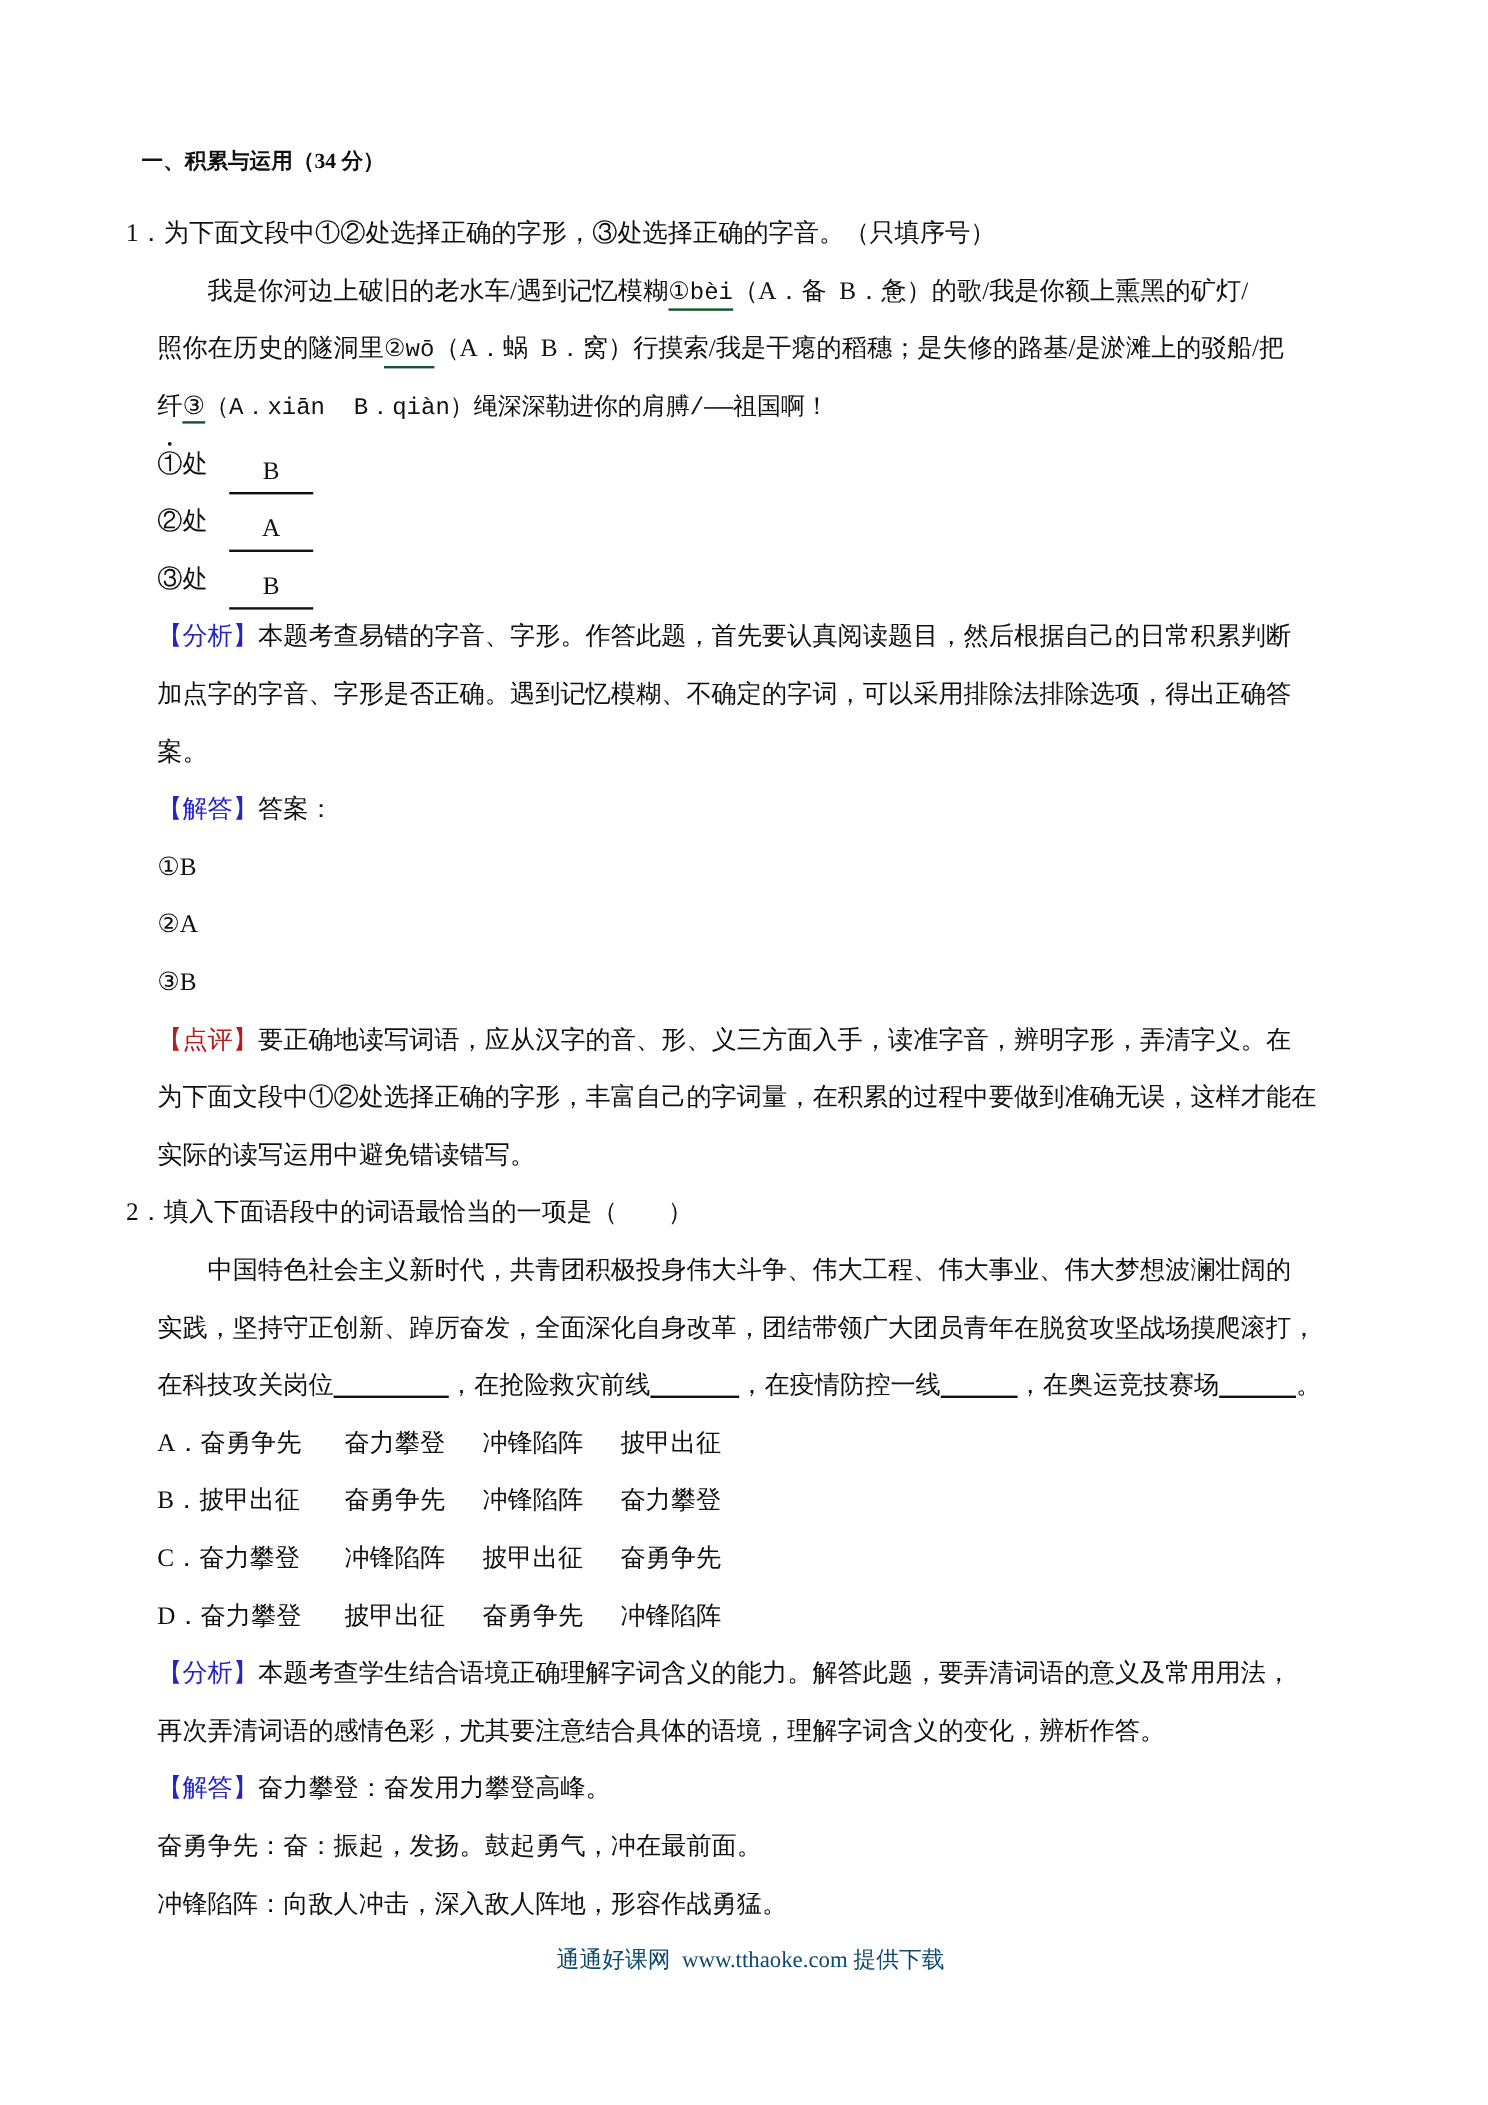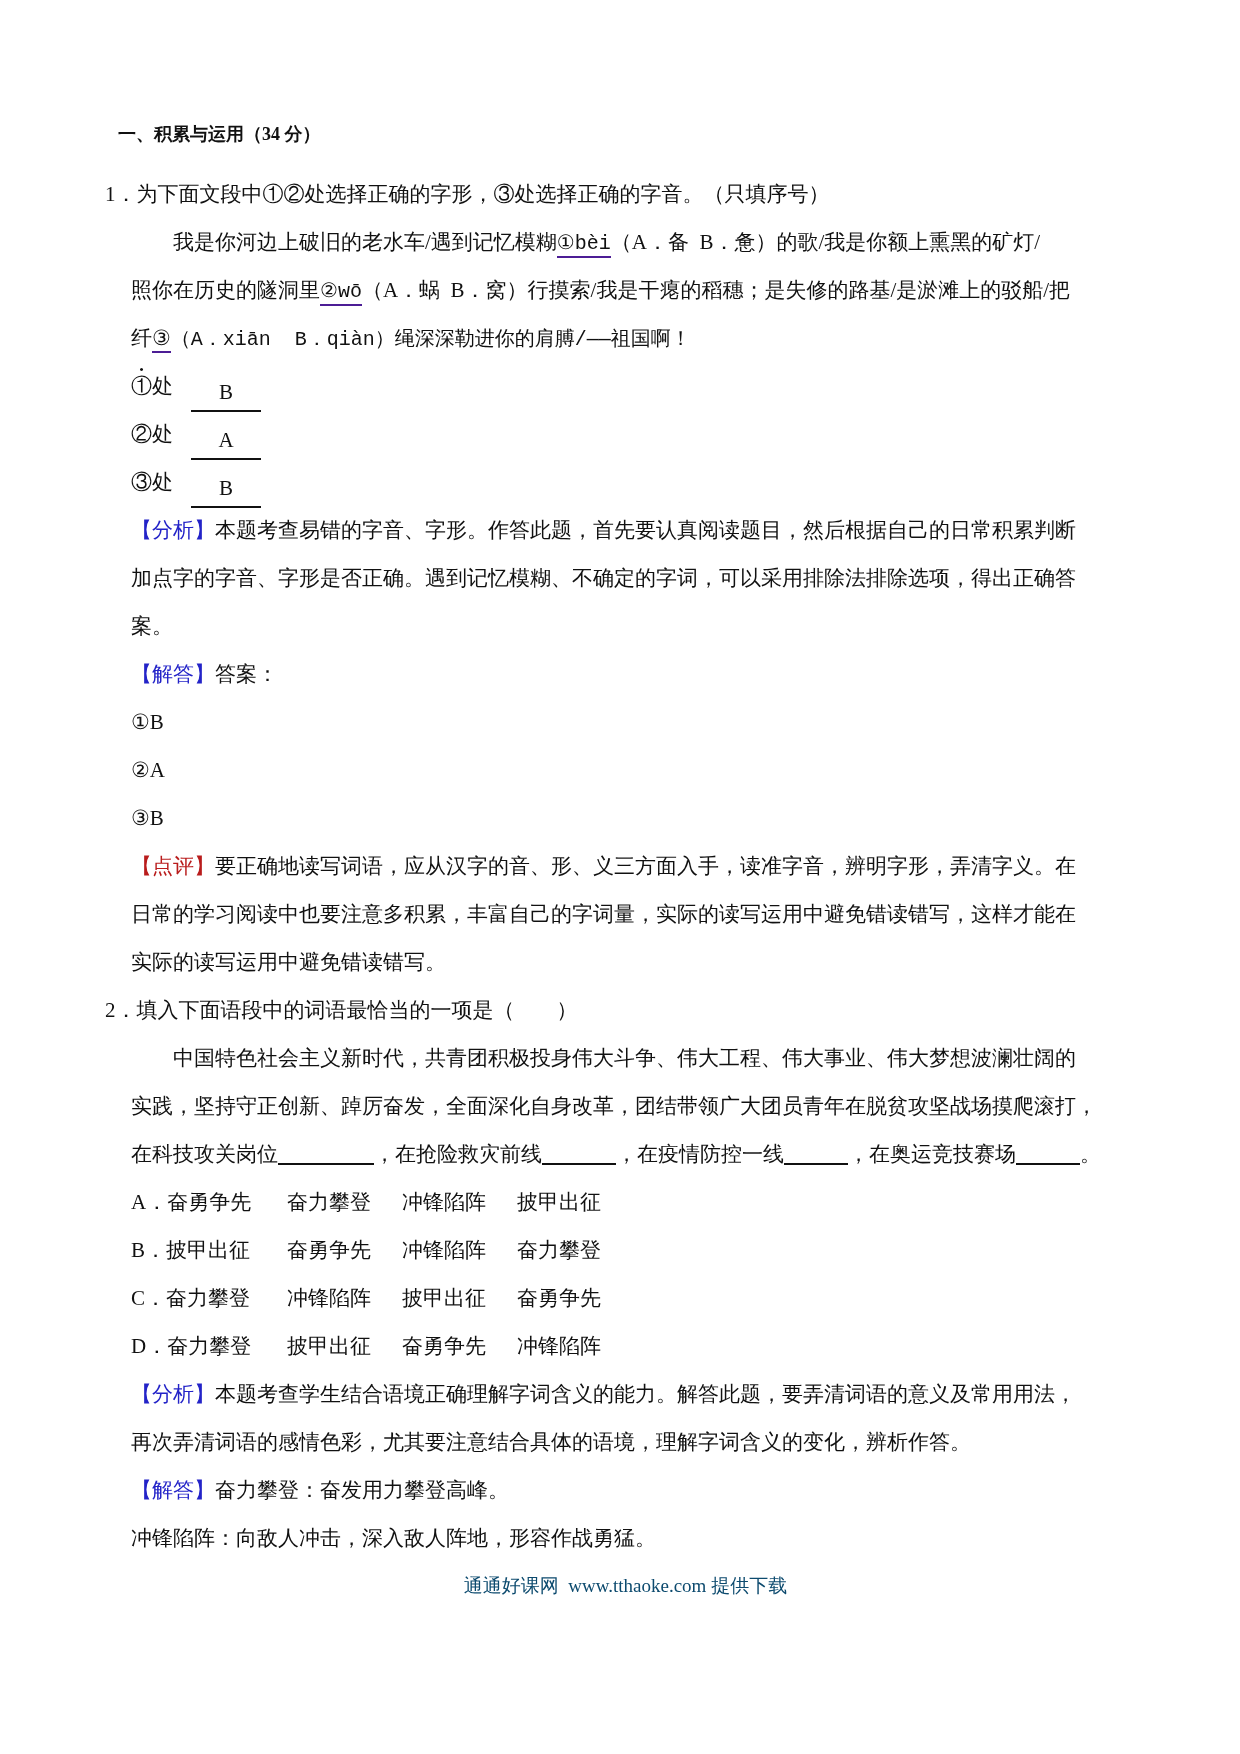--- a/index.html
+++ b/index.html
@@ -15,21 +15,21 @@
   }
   .sec-title{
     font-weight:bold;font-size:18px;
     height:44px;line-height:44px;
     margin-left:-13px;white-space:pre;
   }
   .ln{height:48px;line-height:48px;white-space:pre;}
   .stem{margin-left:-26px;}
   .stem-first{margin-top:14px;}
   .indent{text-indent:2em;}
-  .u-mark{border-bottom:2px solid #4c1d95;padding-bottom:1px;}
+  .u-mark{border-bottom:2px solid #14532d;padding-bottom:1px;}
   .dot-em{position:relative;display:inline-block;}
   .dot-em::after{
     content:"\2022";
     position:absolute;left:50%;transform:translateX(-50%);
     bottom:-13px;font-size:13px;color:#111;line-height:10px;
   }
   .ans-blank{
     display:inline-block;width:70px;margin-left:18px;
     border-bottom:2px solid #111;
     text-align:center;height:36px;line-height:36px;
@@ -71,35 +71,36 @@
   <div class="ln"><span class="tag" style="color: rgb(35, 35, 200);">【分析】</span><span>本题考查易错的字音、字形。作答此题，首先要认真阅读题目，然后根据自己的日常积累判断</span></div>
   <div class="ln">加点字的字音、字形是否正确。遇到记忆模糊、不确定的字词，可以采用排除法排除选项，得出正确答</div>
   <div class="ln">案。</div>
 
   <div class="ln"><span class="tag" style="color: rgb(35, 35, 200);">【解答】</span><span>答案：</span></div>
   <div class="ln">①B</div>
   <div class="ln">②A</div>
   <div class="ln">③B</div>
 
   <div class="ln"><span class="tag" style="color: #b91c1c;">【点评】</span><span>要正确地读写词语，应从汉字的音、形、义三方面入手，读准字音，辨明字形，弄清字义。在</span></div>
-  <div class="ln">日常的学习阅读中也要注意多积累，丰富自己的字词量，实际的读写运用中避免错读错写，这样才能在</div>
+  <div class="ln">为下面文段中①②处选择正确的字形，丰富自己的字词量，在积累的过程中要做到准确无误，这样才能在</div>
   <div class="ln">实际的读写运用中避免错读错写。</div>
 
   <div class="ln stem">2．填入下面语段中的词语最恰当的一项是（　　）</div>
 
   <div class="ln indent">中国特色社会主义新时代，共青团积极投身伟大斗争、伟大工程、伟大事业、伟大梦想波澜壮阔的</div>
   <div class="ln">实践，坚持守正创新、踔厉奋发，全面深化自身改革，团结带领广大团员青年在脱贫攻坚战场摸爬滚打，</div>
   <div class="ln"><span>在科技攻关岗位</span><span class="bk bk1"></span><span>，在抢险救灾前线</span><span class="bk bk2"></span><span>，在疫情防控一线</span><span class="bk bk3"></span><span>，在奥运竞技赛场</span><span class="bk bk4"></span><span>。</span></div>
 
   <div class="ln"><span class="opt-first"><span>A．</span><span>奋勇争先</span></span><span class="opt-col">奋力攀登</span><span class="opt-col">冲锋陷阵</span><span class="opt-col">披甲出征</span></div>
   <div class="ln"><span class="opt-first"><span>B．</span><span>披甲出征</span></span><span class="opt-col">奋勇争先</span><span class="opt-col">冲锋陷阵</span><span class="opt-col">奋力攀登</span></div>
   <div class="ln"><span class="opt-first"><span>C．</span><span>奋力攀登</span></span><span class="opt-col">冲锋陷阵</span><span class="opt-col">披甲出征</span><span class="opt-col">奋勇争先</span></div>
   <div class="ln"><span class="opt-first"><span>D．</span><span>奋力攀登</span></span><span class="opt-col">披甲出征</span><span class="opt-col">奋勇争先</span><span class="opt-col">冲锋陷阵</span></div>
 
   <div class="ln"><span class="tag" style="color: rgb(35, 35, 200);">【分析】</span><span>本题考查学生结合语境正确理解字词含义的能力。解答此题，要弄清词语的意义及常用用法，</span></div>
   <div class="ln">再次弄清词语的感情色彩，尤其要注意结合具体的语境，理解字词含义的变化，辨析作答。</div>
 
   <div class="ln"><span class="tag" style="color: rgb(35, 35, 200);">【解答】</span><span>奋力攀登：奋发用力攀登高峰。</span></div>
+  <div class="ln">奋勇争先：奋：振起，发扬。鼓起勇气，冲在最前面。</div>
   <div class="ln">冲锋陷阵：向敌人冲击，深入敌人阵地，形容作战勇猛。</div>
 
   <div class="footer">通通好课网  www.tthaoke.com 提供下载</div>
 
 </div>
 
 </body></html>

